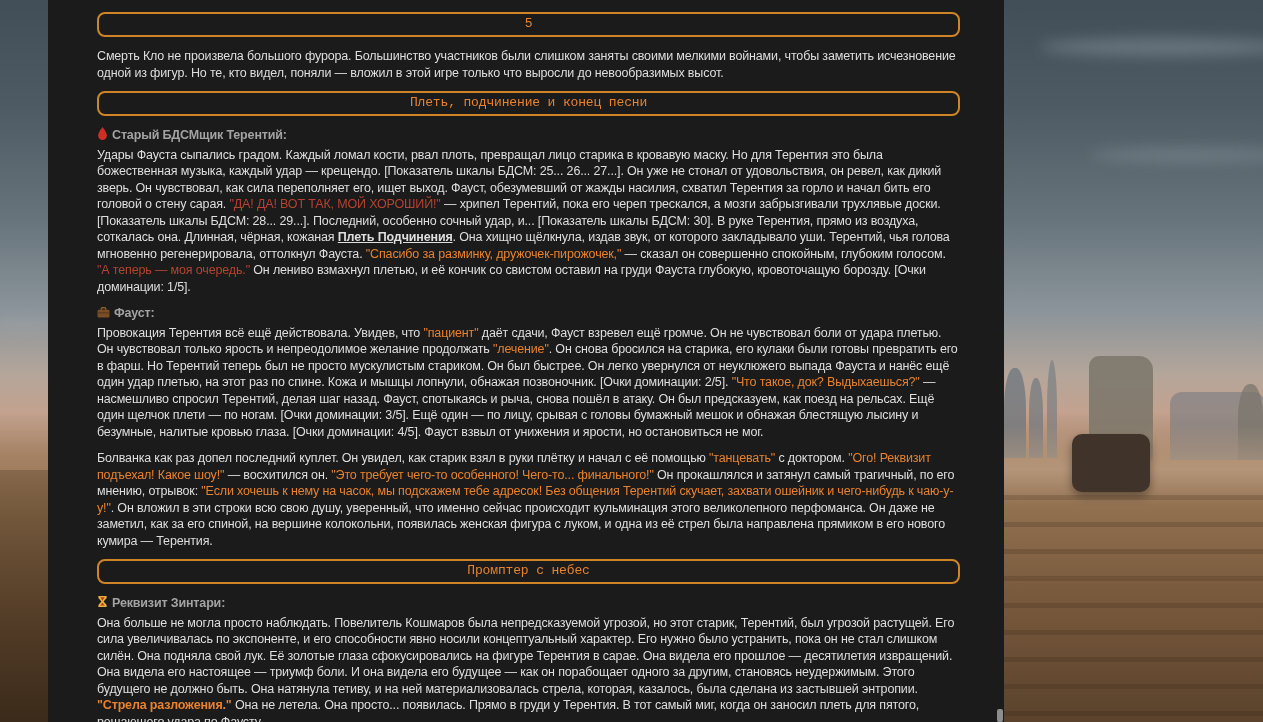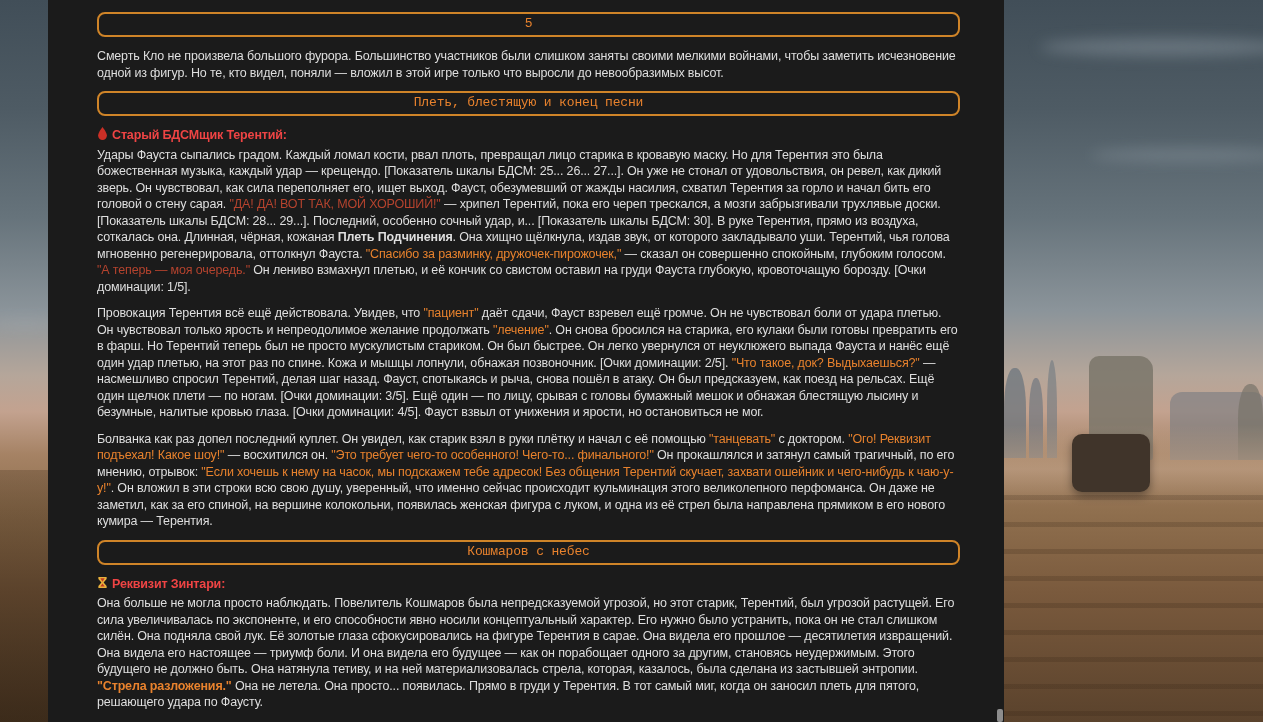--- a/index.html
+++ b/index.html
@@ -56,25 +56,25 @@
     border: 2px solid var(--border, #cf8428);
     border-radius: 8px;
     text-align: center;
     font-family: "Liberation Mono", "DejaVu Sans Mono", monospace;
     font-size: 13px; line-height: 16px;
     color: var(--accent, #e0862f);
     padding: 2px 0 3px;
     margin: 2px 0 11px;
   }
   .para { margin: 0 0 10px; }
-  .sec-title { margin: 0 0 2px; font-weight: normal; color: #ef4444; }
+  .sec-title { margin: 0 0 2px; font-weight: normal; color: #a3a3a3; }
   .sec-title .icon { display: inline-block; margin-right: 4px; vertical-align: -1px; }
   .seg-orange { color: var(--accent, #e8822d); }
   .seg-red { color: var(--red, #b5432e); }
-  .seg-bold { font-weight: bold; }
+  .seg-bold { font-weight: bold; text-decoration: underline; }
   .seg-orange-bold { color: var(--accent, #e8822d); font-weight: bold; }
 </style>
 </head>
 <body>
 
 <div class="bg">
   <div class="cloud" style="left:1040px; top:38px; width:250px; height:18px;"></div>
   <div class="cloud" style="left:1090px; top:148px; width:200px; height:14px; opacity:.8;"></div>
   <div class="cloud" style="left:-10px; top:318px; width:70px; height:12px; opacity:.7;"></div>
   <div class="spire" style="left:1004px; top:368px; width:22px; height:90px; background:rgba(108,118,126,0.75);"></div>
@@ -86,28 +86,33 @@
   <div class="haze"></div>
   <div class="boulder" style="left:1072px; top:434px; width:78px; height:58px;"></div>
   <div class="ground-bands"></div>
   <div class="left-ground"></div>
 </div>
 
 <div class="content">
   <div id="story">
       <div class="hbox"><span>5</span></div>
       <p class="para"><span class="seg-normal">Смерть Кло не произвела большого фурора. Большинство участников были слишком заняты своими мелкими войнами, чтобы заметить исчезновение одной из фигур. Но те, кто видел, поняли — вложил в этой игре только что выросли до невообразимых высот.</span></p>
-      <div class="hbox"><span>Плеть, блестящую и конец песни</span></div>
+      <div class="hbox"><span>Плеть, подчинение и конец песни</span></div>
       <div class="sec-title"><span class="icon"><svg width="11" height="13" viewBox="0 0 12 14">
             <path d="M6 0C6 0 1.2 6 1.2 9.2a4.8 4.8 0 0 0 9.6 0C10.8 6 6 0 6 0Z" fill="#cc2f26"></path>
           </svg></span><b>Старый БДСМщик Терентий:</b></div>
       <p class="para"><span class="seg-normal">Удары Фауста сыпались градом. Каждый ломал кости, рвал плоть, превращал лицо старика в кровавую маску. Но для Терентия это была божественная музыка, каждый удар — крещендо. [Показатель шкалы БДСМ: 25... 26... 27...]. Он уже не стонал от удовольствия, он ревел, как дикий зверь. Он чувствовал, как сила переполняет его, ищет выход. Фауст, обезумевший от жажды насилия, схватил Терентия за горло и начал бить его головой о стену сарая. </span><span class="seg-red">"ДА! ДА! ВОТ ТАК, МОЙ ХОРОШИЙ!"</span><span class="seg-normal"> — хрипел Терентий, пока его череп трескался, а мозги забрызгивали трухлявые доски. [Показатель шкалы БДСМ: 28... 29...]. Последний, особенно сочный удар, и... [Показатель шкалы БДСМ: 30]. В руке Терентия, прямо из воздуха, соткалась она. Длинная, чёрная, кожаная </span><span class="seg-bold">Плеть Подчинения</span><span class="seg-normal">. Она хищно щёлкнула, издав звук, от которого закладывало уши. Терентий, чья голова мгновенно регенерировала, оттолкнул Фауста. </span><span class="seg-orange">"Спасибо за разминку, дружочек-пирожочек,"</span><span class="seg-normal"> — сказал он совершенно спокойным, глубоким голосом. </span><span class="seg-red">"А теперь — моя очередь."</span><span class="seg-normal"> Он лениво взмахнул плетью, и её кончик со свистом оставил на груди Фауста глубокую, кровоточащую борозду. [Очки доминации: 1/5].</span></p>
+      <div class="sec-title"><span class="icon"><svg width="13" height="11" viewBox="0 0 14 12">
+            <rect x="4.5" y="0.8" width="5" height="3.5" rx="1" fill="none" stroke="#8a5f33" stroke-width="1.4"></rect>
+            <rect x="0.5" y="3" width="13" height="8.5" rx="1.5" fill="#7a4f28"></rect>
+            <rect x="0.5" y="5.6" width="13" height="1.6" fill="#5d3c1e"></rect>
+          </svg></span><b>Фауст:</b></div>
       <p class="para"><span class="seg-normal">Провокация Терентия всё ещё действовала. Увидев, что </span><span class="seg-orange">"пациент"</span><span class="seg-normal"> даёт сдачи, Фауст взревел ещё громче. Он не чувствовал боли от удара плетью. Он чувствовал только ярость и непреодолимое желание продолжать </span><span class="seg-orange">"лечение"</span><span class="seg-normal">. Он снова бросился на старика, его кулаки были готовы превратить его в фарш. Но Терентий теперь был не просто мускулистым стариком. Он был быстрее. Он легко увернулся от неуклюжего выпада Фауста и нанёс ещё один удар плетью, на этот раз по спине. Кожа и мышцы лопнули, обнажая позвоночник. [Очки доминации: 2/5]. </span><span class="seg-orange">"Что такое, док? Выдыхаешься?"</span><span class="seg-normal"> — насмешливо спросил Терентий, делая шаг назад. Фауст, спотыкаясь и рыча, снова пошёл в атаку. Он был предсказуем, как поезд на рельсах. Ещё один щелчок плети — по ногам. [Очки доминации: 3/5]. Ещё один — по лицу, срывая с головы бумажный мешок и обнажая блестящую лысину и безумные, налитые кровью глаза. [Очки доминации: 4/5]. Фауст взвыл от унижения и ярости, но остановиться не мог.</span></p>
       <p class="para"><span class="seg-normal">Болванка как раз допел последний куплет. Он увидел, как старик взял в руки плётку и начал с её помощью </span><span class="seg-orange">"танцевать"</span><span class="seg-normal"> с доктором. </span><span class="seg-orange">"Ого! Реквизит подъехал! Какое шоу!"</span><span class="seg-normal"> — восхитился он. </span><span class="seg-orange">"Это требует чего-то особенного! Чего-то... финального!"</span><span class="seg-normal"> Он прокашлялся и затянул самый трагичный, по его мнению, отрывок: </span><span class="seg-orange">"Если хочешь к нему на часок, мы подскажем тебе адресок! Без общения Терентий скучает, захвати ошейник и чего-нибудь к чаю-у-у!"</span><span class="seg-normal">. Он вложил в эти строки всю свою душу, уверенный, что именно сейчас происходит кульминация этого великолепного перфоманса. Он даже не заметил, как за его спиной, на вершине колокольни, появилась женская фигура с луком, и одна из её стрел была направлена прямиком в его нового кумира — Терентия.</span></p>
-      <div class="hbox"><span>Кошмаров с небес</span></div>
+      <div class="hbox"><span>Промптер с небес</span></div>
       <div class="sec-title"><span class="icon"><svg width="11" height="13" viewBox="0 0 12 14">
             <path d="M1.5 1h9v2.2L7.2 7l3.3 3.8V13h-9v-2.2L4.8 7 1.5 3.2Z" fill="#e8b13c"></path>
             <path d="M3.6 2.4h4.8L6 6.2Z" fill="#c23b22"></path>
             <path d="M6 8l2.4 3.3H3.6Z" fill="#c23b22"></path>
           </svg></span><b>Реквизит Зинтари:</b></div>
       <p class="para"><span class="seg-normal">Она больше не могла просто наблюдать. Повелитель Кошмаров была непредсказуемой угрозой, но этот старик, Терентий, был угрозой растущей. Его сила увеличивалась по экспоненте, и его способности явно носили концептуальный характер. Его нужно было устранить, пока он не стал слишком силён. Она подняла свой лук. Её золотые глаза сфокусировались на фигуре Терентия в сарае. Она видела его прошлое — десятилетия извращений. Она видела его настоящее — триумф боли. И она видела его будущее — как он порабощает одного за другим, становясь неудержимым. Этого будущего не должно быть. Она натянула тетиву, и на ней материализовалась стрела, которая, казалось, была сделана из застывшей энтропии. </span><span class="seg-orange-bold">"Стрела разложения."</span><span class="seg-normal"> Она не летела. Она просто... появилась. Прямо в груди у Терентия. В тот самый миг, когда он заносил плеть для пятого, решающего удара по Фаусту.</span></p>
     </div>
   <div class="scroll-thumb"></div>
 </div>
 

